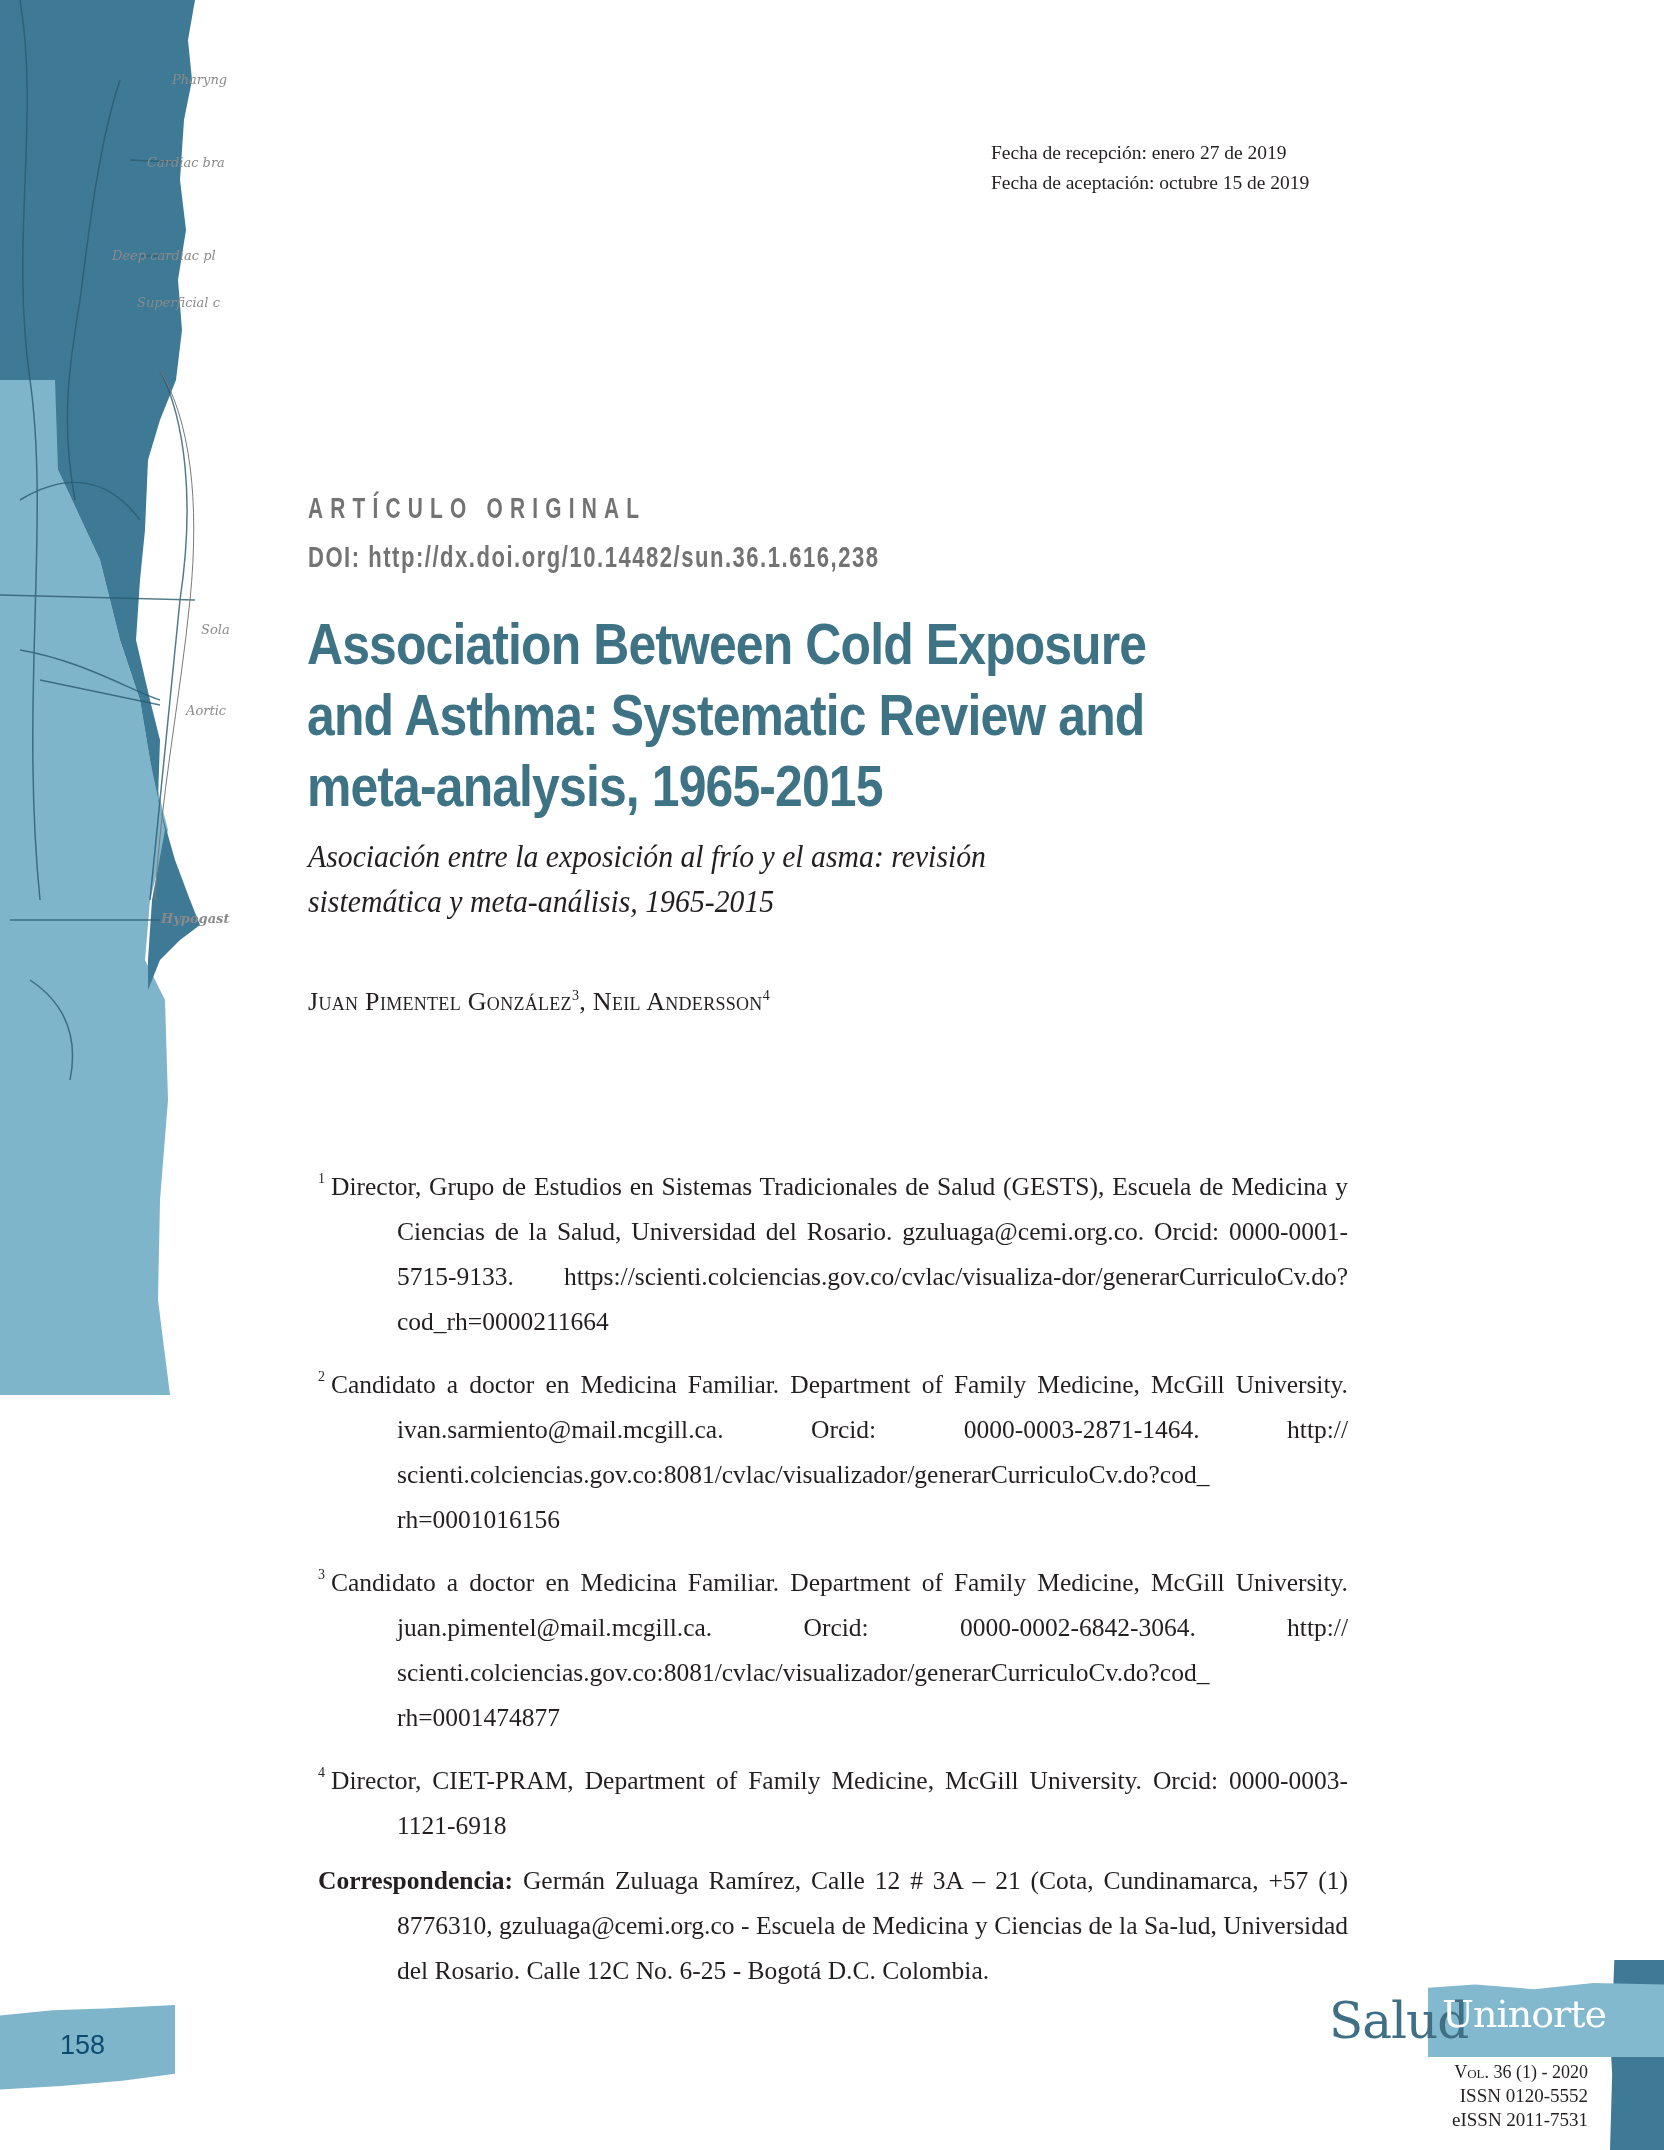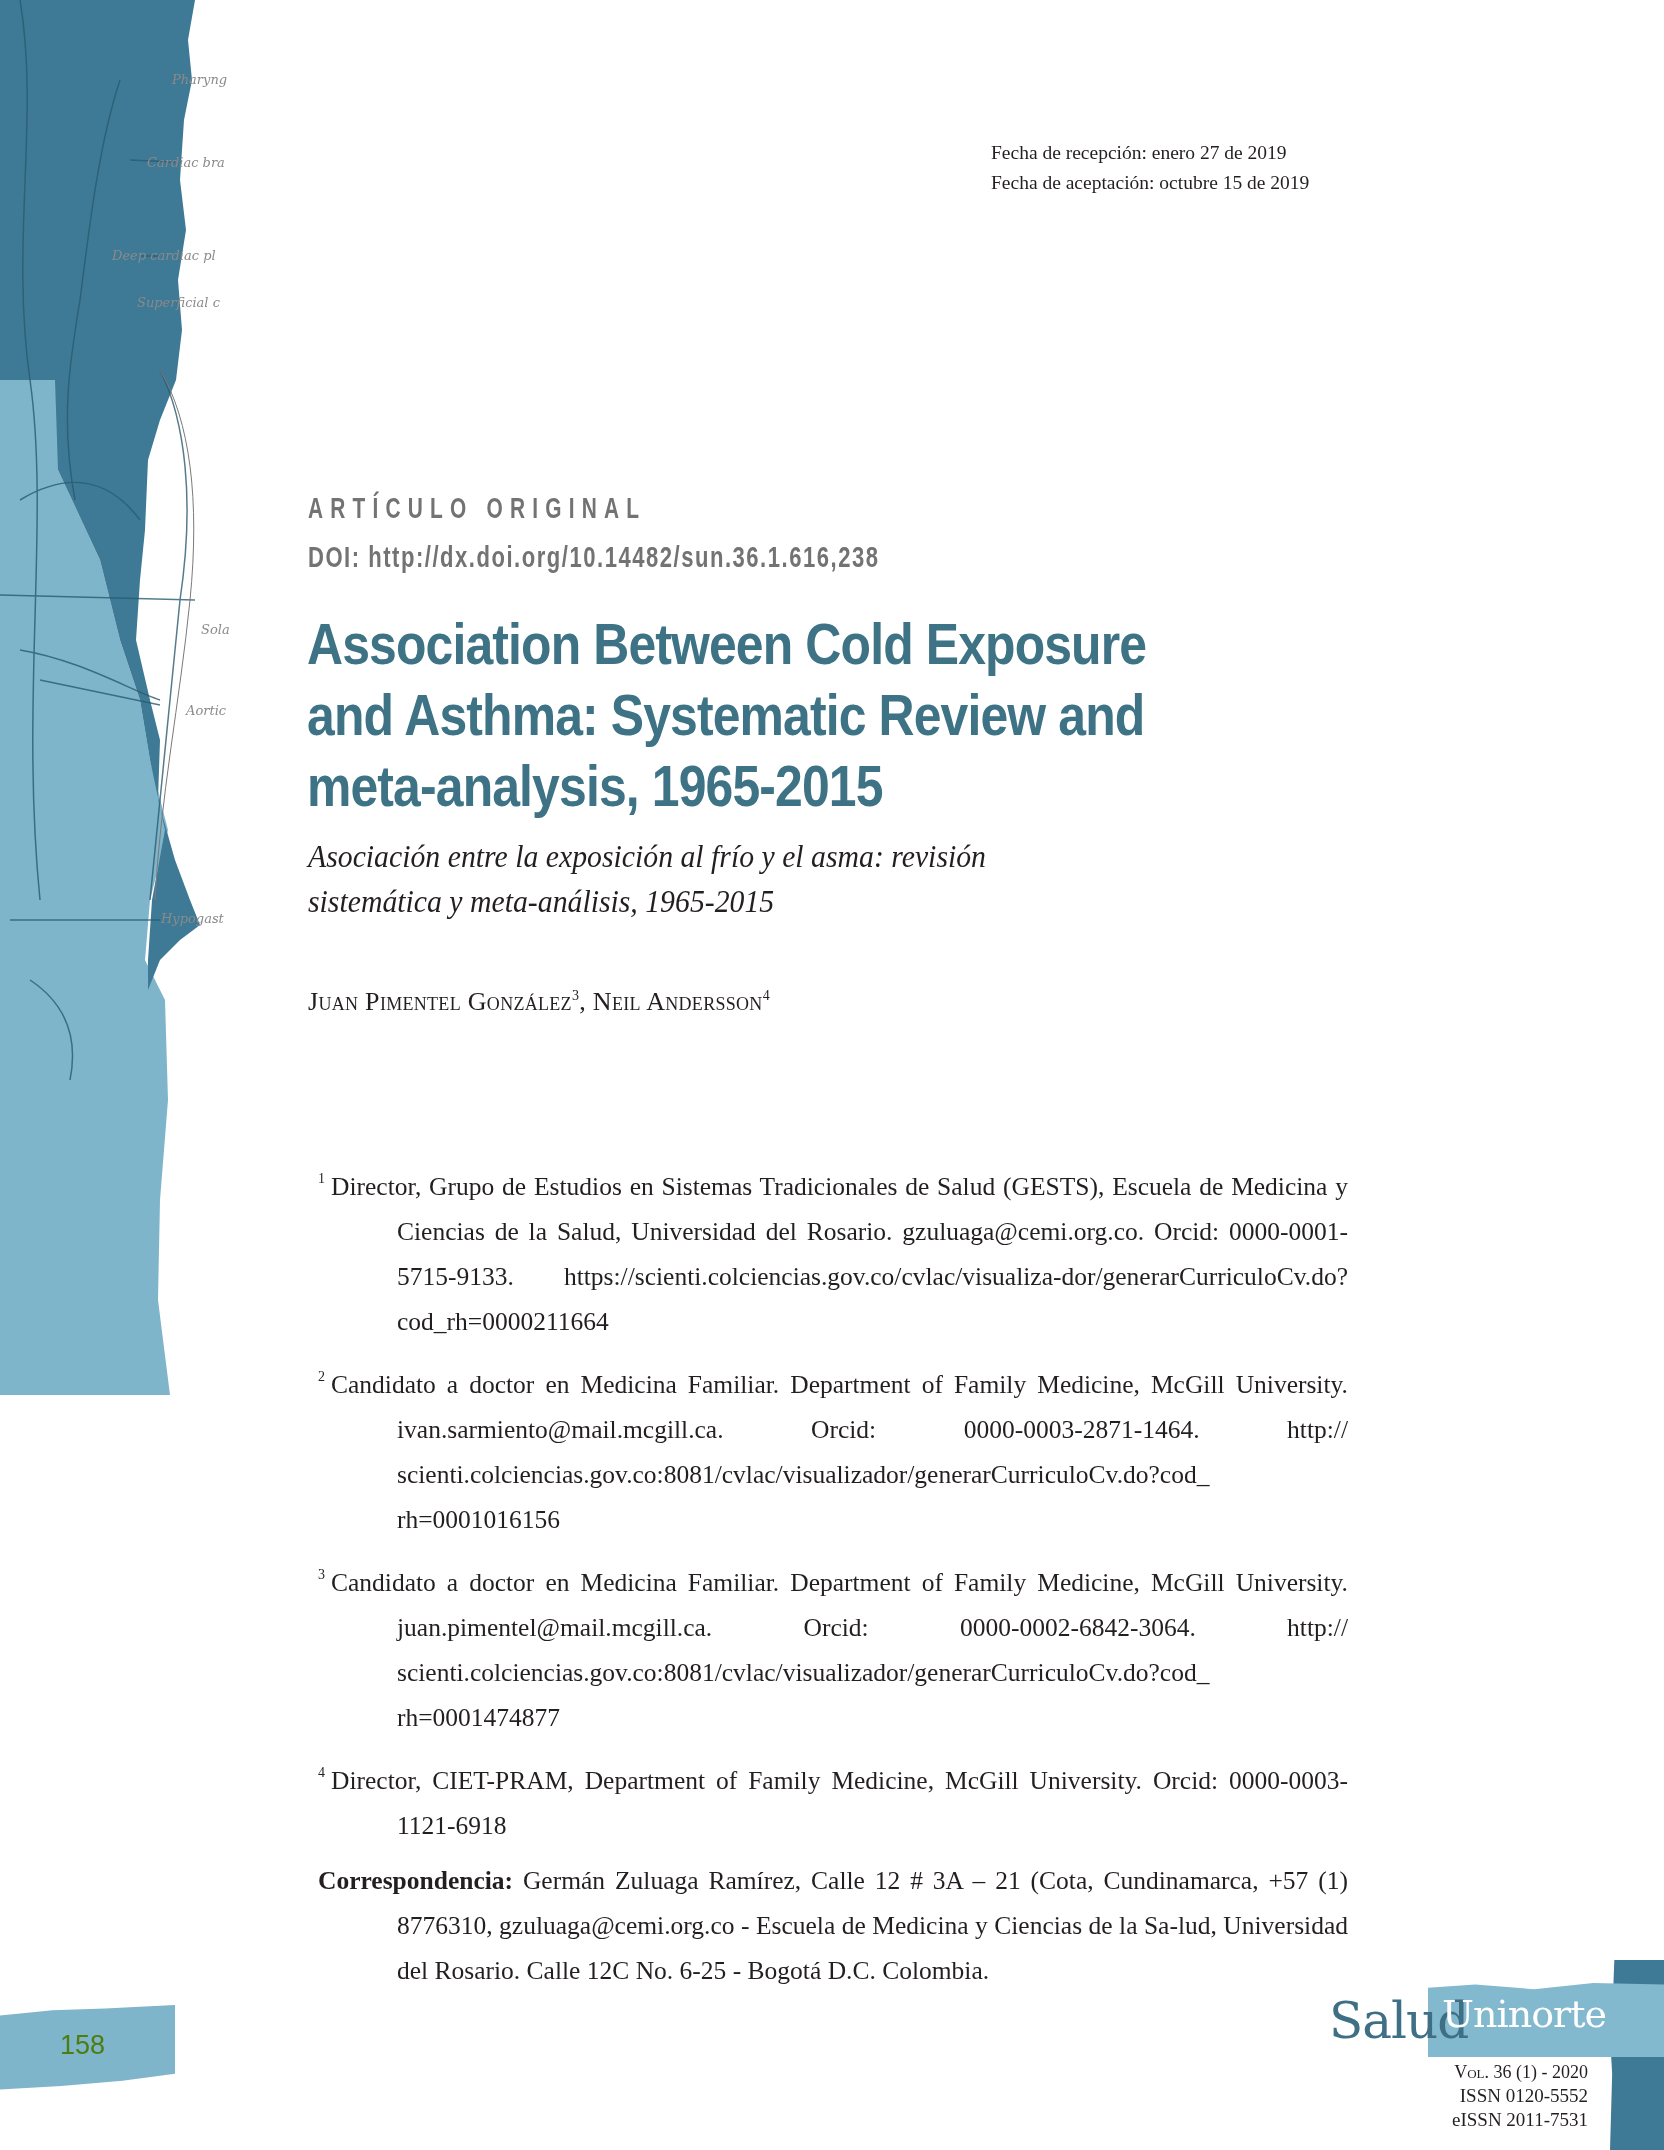--- a/index.html
+++ b/index.html
@@ -49,21 +49,21 @@
   .note { padding-left: 79px; text-indent: -79px; text-align: justify; margin: 10px; }
   .note sup { font-size: 14px; vertical-align: 12px; margin-right: 6px; }
   .note .sc { font-variant: small-caps; }
   .corr-label { font-weight: bold; }
   .page-num-band {
     position: absolute; left: 0; top: 2005px; width: 175px; height: 88px; background: #7fb5cb;
     clip-path: polygon(0 12%, 30% 6%, 60% 4%, 100% 0, 100% 78%, 70% 86%, 35% 92%, 0 96%);
   }
   .page-num {
     position: absolute; left: 60px; top: 2030px; font-family: "Liberation Sans", sans-serif;
-    font-size: 27px; color: #4d7c0f;
+    font-size: 27px; color: #0c4a6e;
   }
   .logo-dark {
     position: absolute; left: 1610px; top: 1960px; width: 54px; height: 190px; background: #3e7a95;
     clip-path: polygon(8% 0, 100% 0, 100% 100%, 0 100%, 4% 60%, 0 40%, 6% 15%);
   }
   .logo-light {
     position: absolute; left: 1428px; top: 1980px; width: 236px; height: 77px; background: #82b9cf;
     clip-path: polygon(0 10%, 20% 6%, 45% 12%, 70% 4%, 100% 6%, 100% 100%, 0 100%);
   }
   .logo-salud {
@@ -107,21 +107,21 @@
   <g stroke="#7a7a7a" stroke-width="1" fill="none">
     <path d="M160 370 C190 420 200 500 190 600 C180 700 160 800 155 900"></path>
   </g>
 </svg>
 <span class="label-anat" style="left:172px;top:72px;">Pharyng</span>
 <span class="label-anat" style="left:147px;top:155px;">Cardiac bra</span>
 <span class="label-anat" style="left:112px;top:248px;">Deep cardiac pl</span>
 <span class="label-anat" style="left:137px;top:295px;">Superficial c</span>
 <span class="label-anat" style="left:201px;top:622px;">Sola</span>
 <span class="label-anat" style="left:186px;top:703px;">Aortic</span>
-<span class="label-anat" style="left:161px;top:911px;">Hypogast</span>
+<span class="label-anat" style="left:161px;top:911px;font-weight:bold;">Hypogast</span>
 
 <div class="dates">
   <div>Fecha de recepción: enero 27 de 2019</div>
   <div>Fecha de aceptación: octubre 15 de 2019</div>
 </div>
 
 <div class="kicker">ARTÍCULO ORIGINAL</div>
 <div class="doi">DOI: http://dx.doi.org/10.14482/sun.36.1.616,238</div>
 
 <h1 class="title" style="margin:0;">

